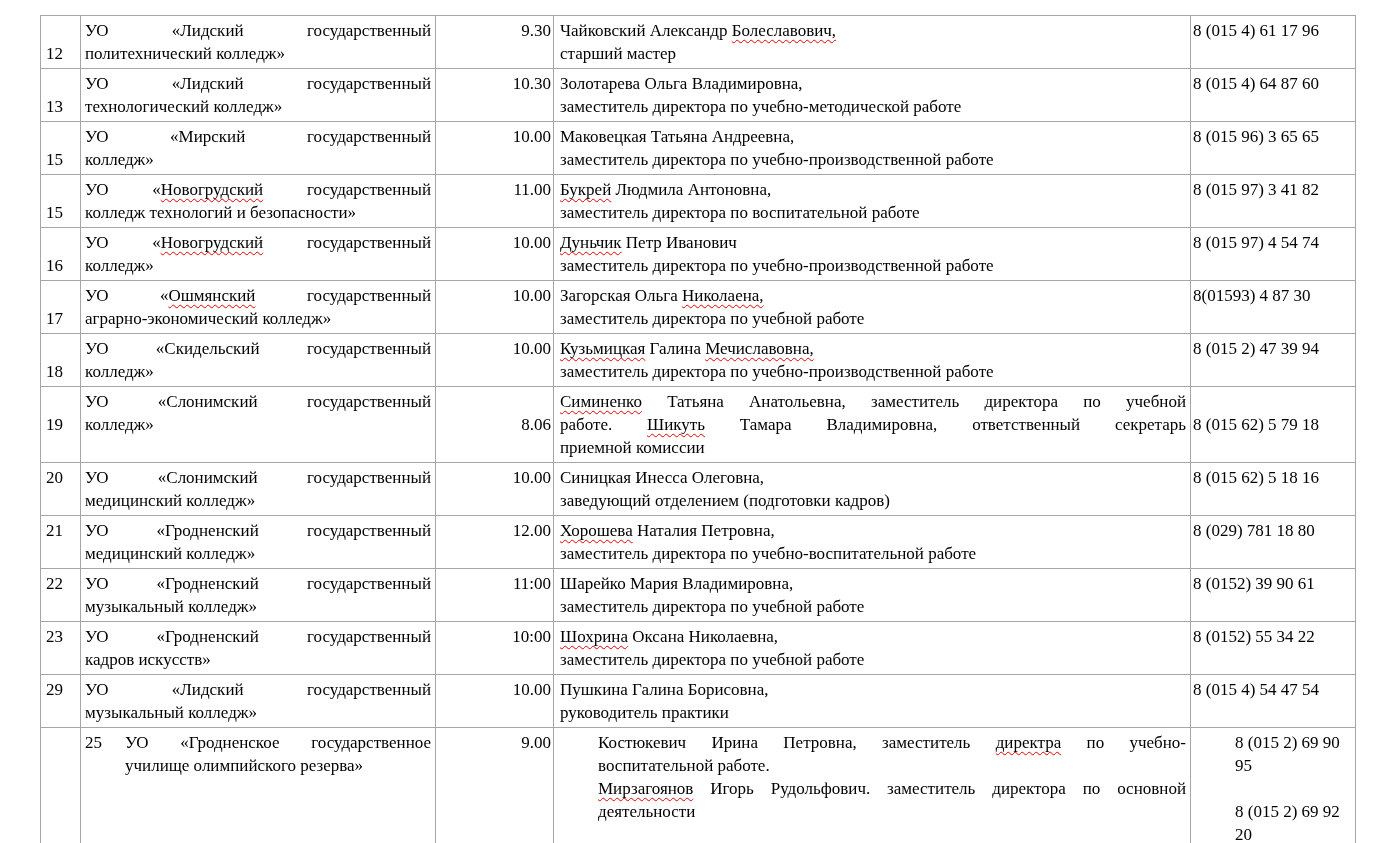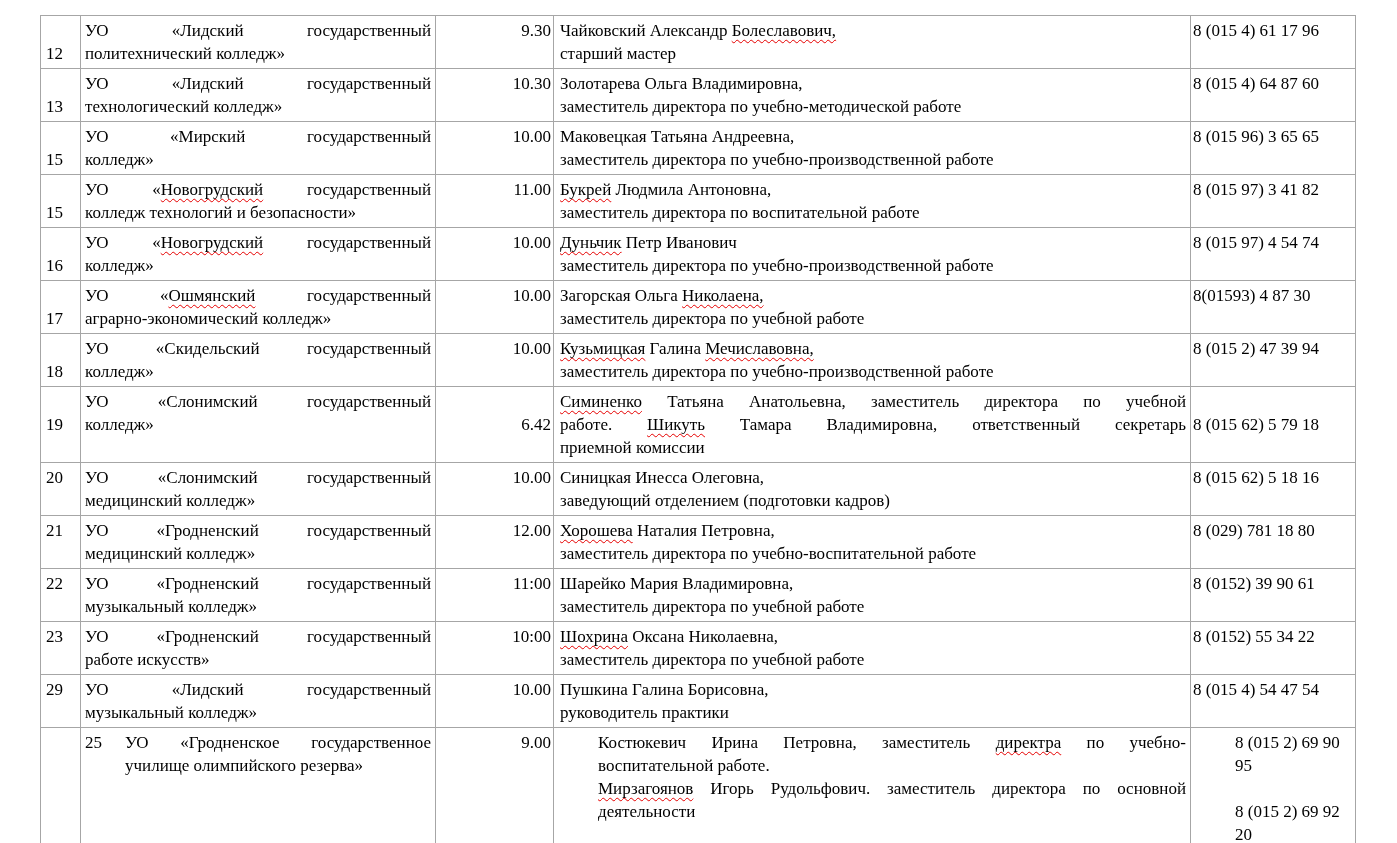--- a/index.html
+++ b/index.html
@@ -182,21 +182,21 @@
         <tr>
           <td class="num-cell">
             <div class="numspacer"></div>
             <div>19</div>
           </td>
           <td class="name-cell">
             <div class="line stretch"><span>УО «Слонимский государственный</span></div>
             <div class="line"><span>колледж»</span></div>
           </td>
           <td class="time-cell vmid">
-            <div>6.42</div>
+            <div>8.06</div>
           </td>
           <td class="contact-cell">
             <div class="line stretch"><span class="sq">Симиненко</span><span> Татьяна Анатольевна, заместитель директора по учебной</span></div>
             <div class="line stretch"><span>работе. </span><span class="sq">Шикуть</span><span> Тамара Владимировна, ответственный секретарь</span></div>
             <div class="line"><span>приемной комиссии</span></div>
           </td>
           <td class="phone-cell vmid">
             <div class="ph">8 (015 62) 5 79 18</div>
           </td>
         </tr>
@@ -256,21 +256,21 @@
           <td class="phone-cell">
             <div class="ph">8 (0152) 39 90 61</div>
           </td>
         </tr>
         <tr>
           <td class="num-cell">
             <div>23</div>
           </td>
           <td class="name-cell">
             <div class="line stretch"><span>УО «Гродненский государственный</span></div>
-            <div class="line"><span>работе искусств»</span></div>
+            <div class="line"><span>кадров искусств»</span></div>
           </td>
           <td class="time-cell">
             <div>10:00</div>
           </td>
           <td class="contact-cell">
             <div class="line"><span class="sq">Шохрина</span><span> Оксана Николаевна,</span></div>
             <div class="line"><span>заместитель директора по учебной работе</span></div>
           </td>
           <td class="phone-cell">
             <div class="ph">8 (0152) 55 34 22</div>

